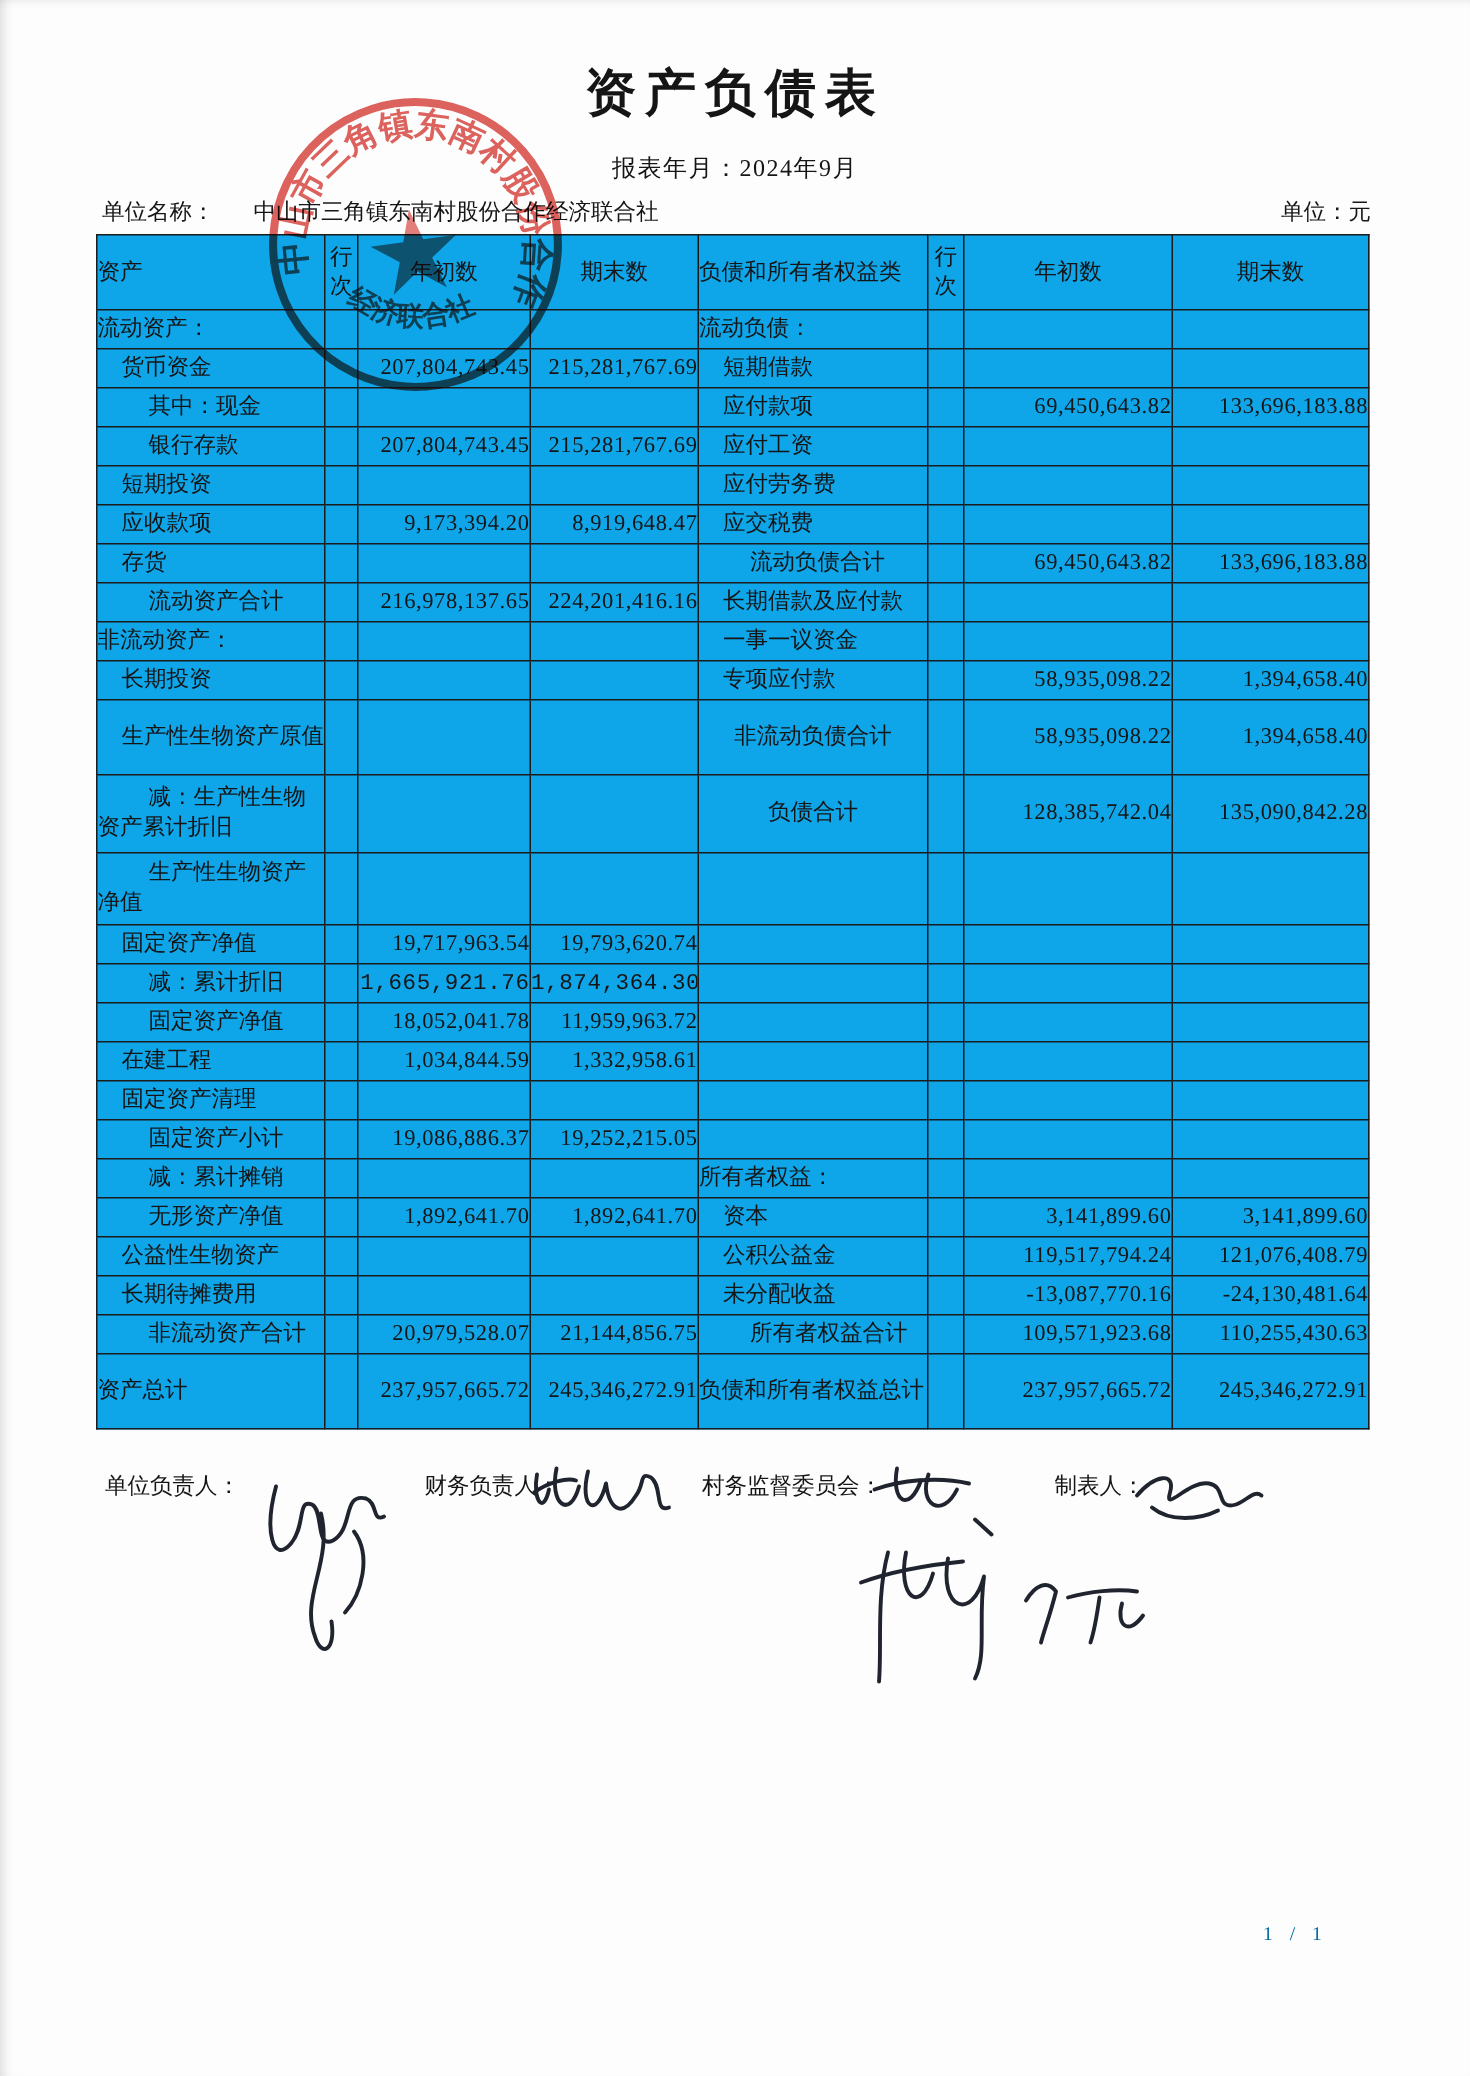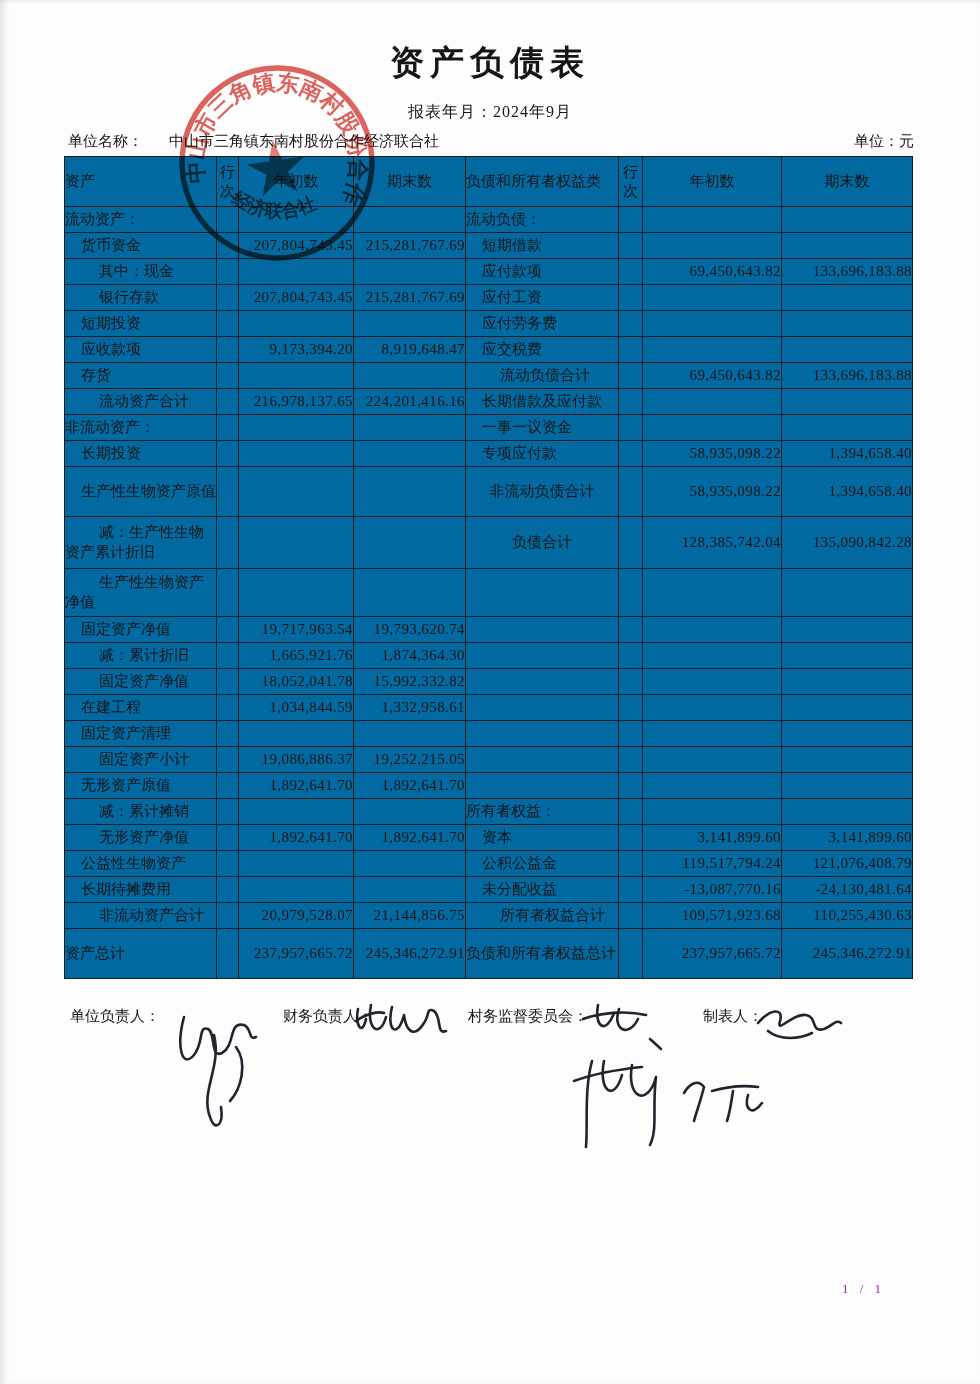--- a/index.html
+++ b/index.html
@@ -32,21 +32,21 @@
     display: flex; justify-content: space-between;
     margin: 9px 66px 5px 68px;
     font-size: 15px;
   }
   .unit-name { margin-left: 26px; }
   table.sheet {
     border-collapse: collapse;
     table-layout: fixed;
     margin-left: 64px;
     width: 848px;
-    background: #0369a1;
+    background: #0ea5e9;
   }
   table.sheet th, table.sheet td {
     border: 1.7px solid #1c1c1c;
     font-weight: normal;
     font-size: 15px;
     padding: 0;
     overflow: hidden;
     vertical-align: middle;
   }
   thead tr { height: 50px; }
@@ -86,21 +86,21 @@
   .sig-label { position: absolute; top: 12px; white-space: nowrap; }
   .lab-unit { left: 70px; }
   .lab-finance { left: 283px; }
   .lab-supervision { left: 468px; }
   .lab-preparer { left: 703px; }
   .sig-svg { position: absolute; inset: 0; width: 100%; height: 100%; }
   .page-number {
     position: absolute;
     top: 1281px; left: 842px;
     font-size: 13px; letter-spacing: 4px;
-    color: #a21caf;
+    color: #0369a1;
   }
 </style>
 </head>
 <body>
 
 <div class="page">
 
   <h1 class="title">资产负债表</h1>
 
   <div class="subtitle">
@@ -273,35 +273,35 @@
         <tr style="height: 26px;">
           <td class="lbl ind1">固定资产净值</td>
           <td class="rowno"></td>
           <td class="num">19,717,963.54</td>
           <td class="num">19,793,620.74</td>
           <td class="lbl ind1"></td>
           <td class="rowno"></td>
           <td class="num"></td>
           <td class="num"></td>
         </tr>
-        <tr style="height: 26px;">
+        <tr style="height: 26px; font-family: Liberation Mono, monospace;">
           <td class="lbl ind2">减：累计折旧</td>
           <td class="rowno"></td>
           <td class="num">1,665,921.76</td>
           <td class="num">1,874,364.30</td>
           <td class="lbl ind1"></td>
           <td class="rowno"></td>
           <td class="num"></td>
           <td class="num"></td>
         </tr>
         <tr style="height: 26px;">
           <td class="lbl ind2">固定资产净值</td>
           <td class="rowno"></td>
           <td class="num">18,052,041.78</td>
-          <td class="num">15,992,332.82</td>
+          <td class="num">11,959,963.72</td>
           <td class="lbl ind1"></td>
           <td class="rowno"></td>
           <td class="num"></td>
           <td class="num"></td>
         </tr>
         <tr style="height: 26px;">
           <td class="lbl ind1">在建工程</td>
           <td class="rowno"></td>
           <td class="num">1,034,844.59</td>
           <td class="num">1,332,958.61</td>
@@ -318,30 +318,20 @@
           <td class="lbl ind1"></td>
           <td class="rowno"></td>
           <td class="num"></td>
           <td class="num"></td>
         </tr>
         <tr style="height: 26px;">
           <td class="lbl ind2">固定资产小计</td>
           <td class="rowno"></td>
           <td class="num">19,086,886.37</td>
           <td class="num">19,252,215.05</td>
-          <td class="lbl ind1"></td>
-          <td class="rowno"></td>
-          <td class="num"></td>
-          <td class="num"></td>
-        </tr>
-        <tr style="height: 26px;">
-          <td class="lbl ind1">无形资产原值</td>
-          <td class="rowno"></td>
-          <td class="num">1,892,641.70</td>
-          <td class="num">1,892,641.70</td>
           <td class="lbl ind1"></td>
           <td class="rowno"></td>
           <td class="num"></td>
           <td class="num"></td>
         </tr>
         <tr style="height: 26px;">
           <td class="lbl ind2">减：累计摊销</td>
           <td class="rowno"></td>
           <td class="num"></td>
           <td class="num"></td>

